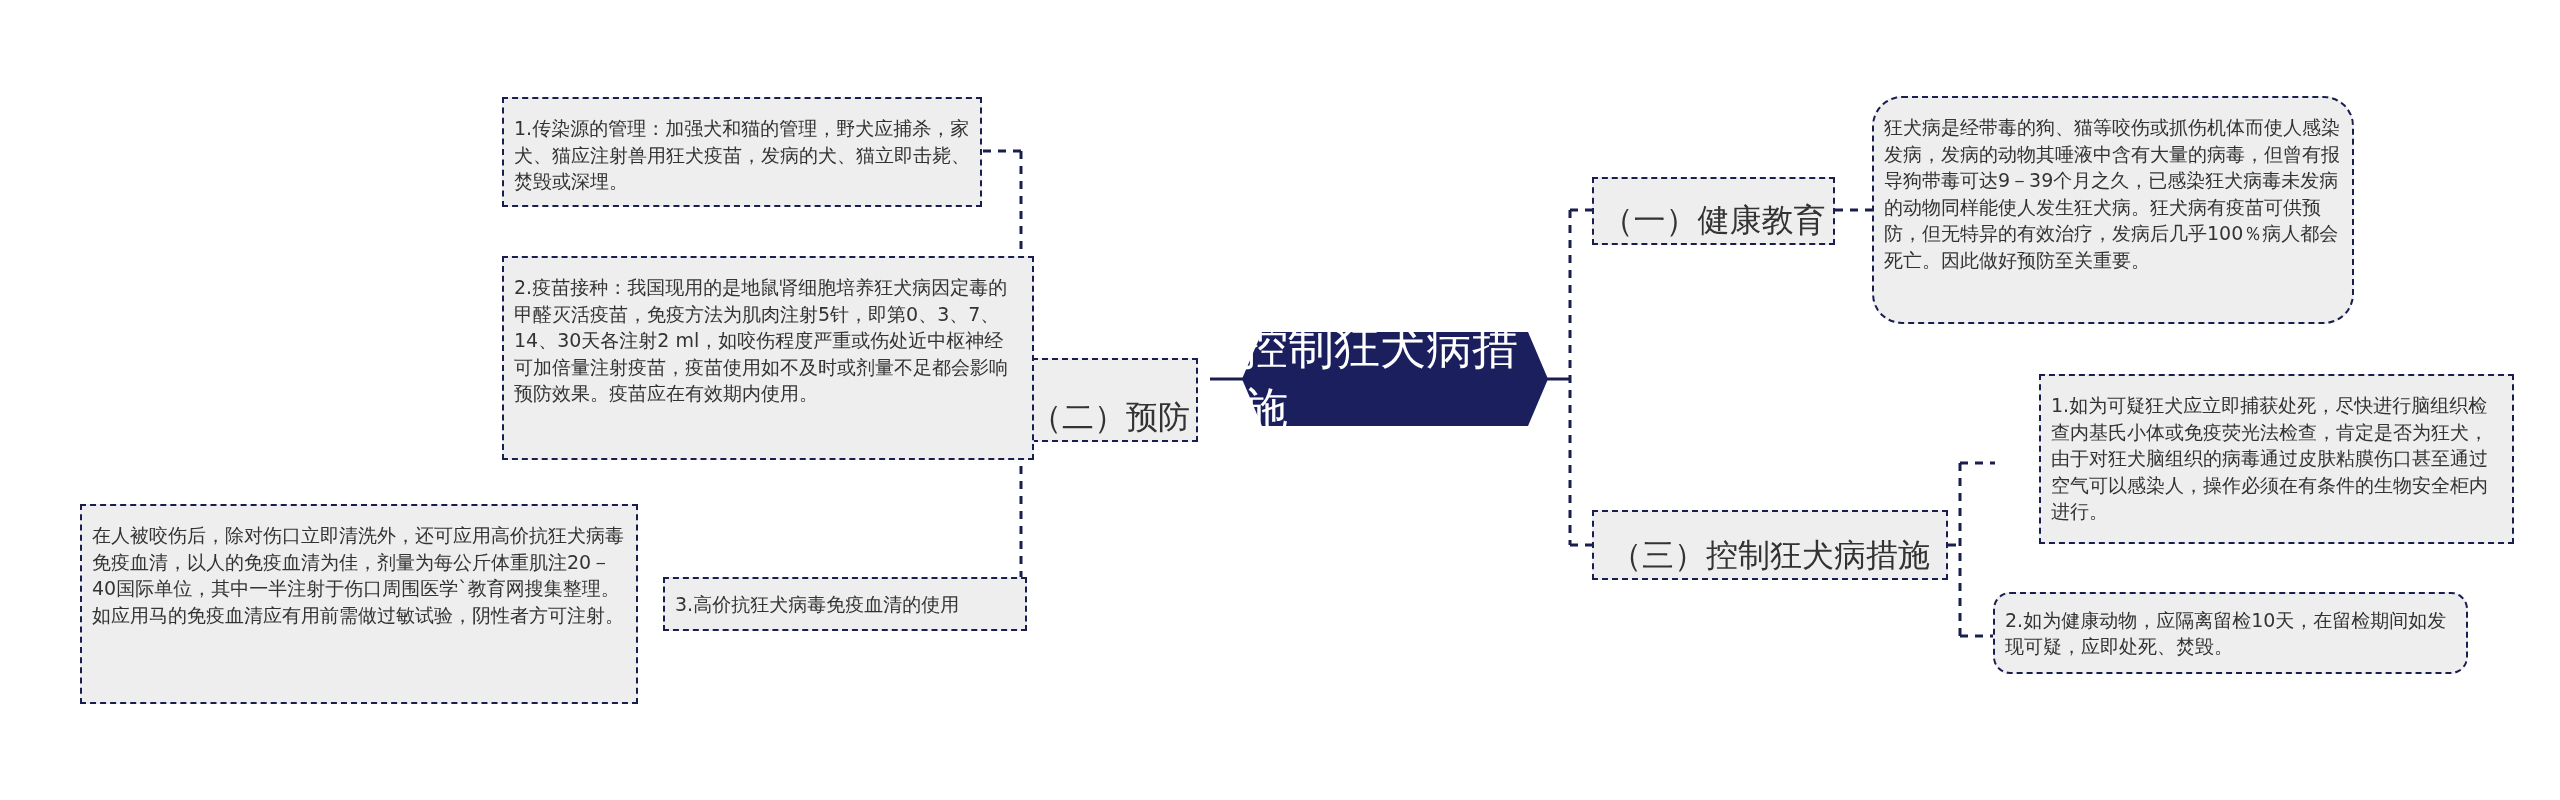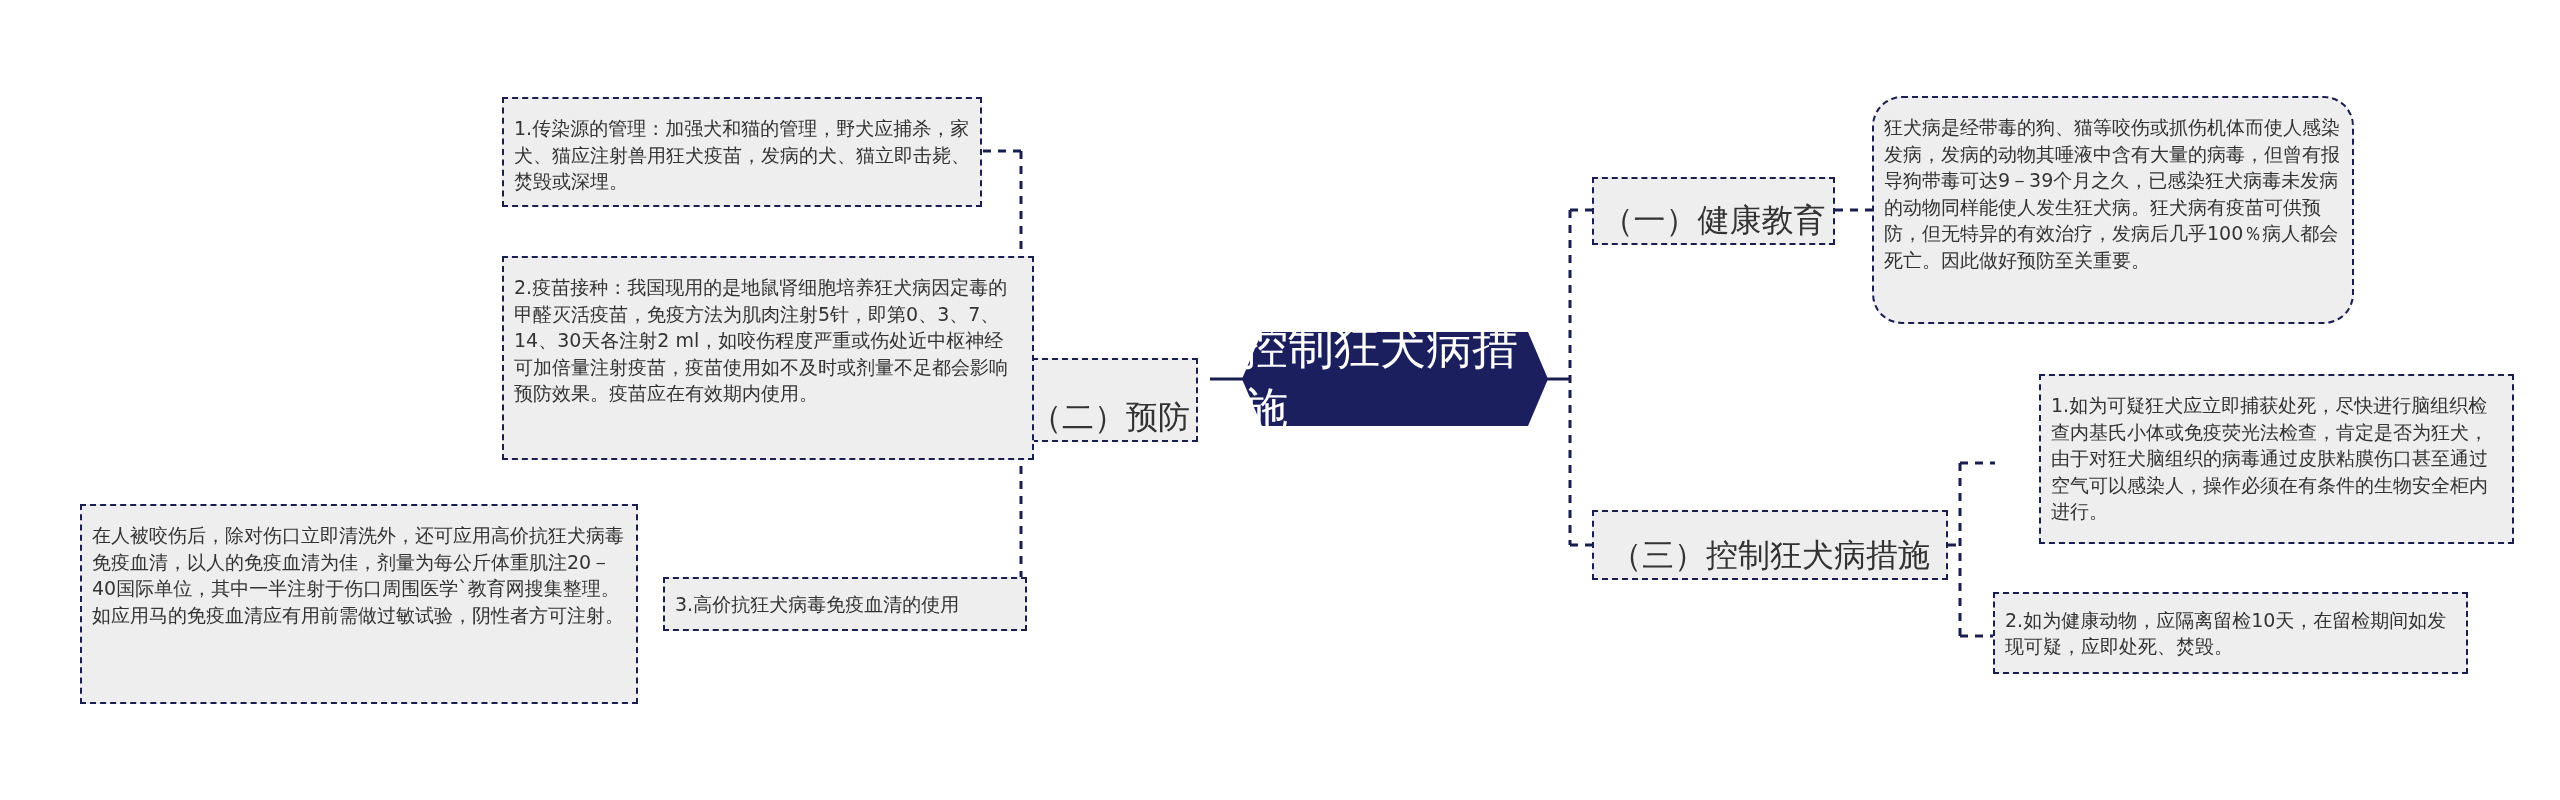--- a/index.html
+++ b/index.html
@@ -84,15 +84,15 @@
 </div>
 
 <div class="node branch" style="left:1592px;top:510px;width:356px;height:70px;">
   <span>（三）控制狂犬病措施</span>
 </div>
 
 <div class="node leaf" style="left:1993px;top:374px;width:475px;height:170px;margin-left:46px;">
   <span>1.如为可疑狂犬应立即捕获处死，尽快进行脑组织检查内基氏小体或免疫荧光法检查，肯定是否为狂犬，由于对狂犬脑组织的病毒通过皮肤粘膜伤口甚至通过空气可以感染人，操作必须在有条件的生物安全柜内进行。</span>
 </div>
 
-<div class="node leaf" style="left:1993px;top:592px;width:475px;height:82px;display:flex;align-items:center;">
+<div class="node leaf" style="left:1993px;top:592px;width:475px;height:82px;display:flex;align-items:center;border-radius:17px;">
   <span>2.如为健康动物，应隔离留检10天，在留检期间如发现可疑，应即处死、焚毁。</span>
 </div>
 
 </body></html>

